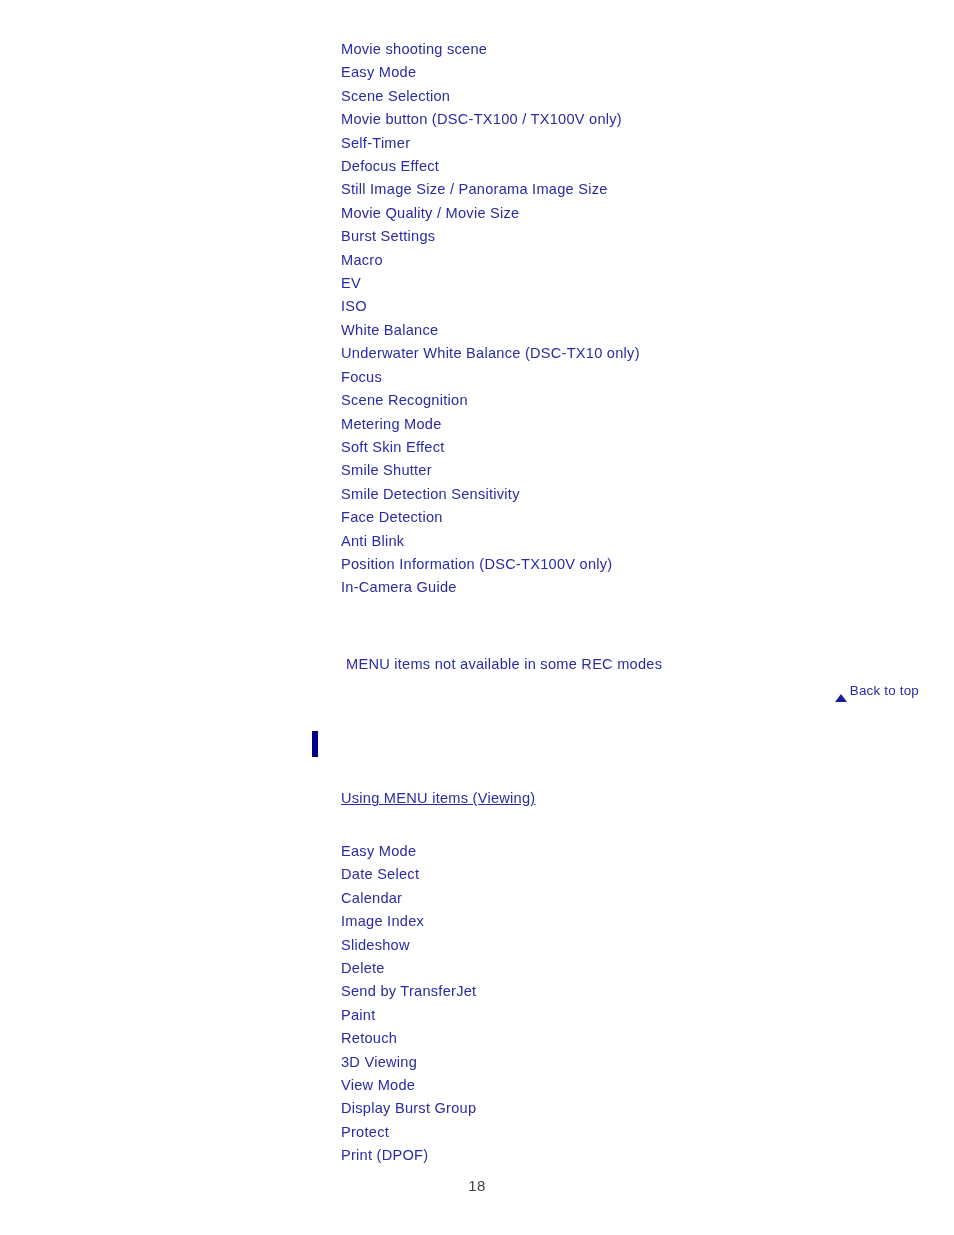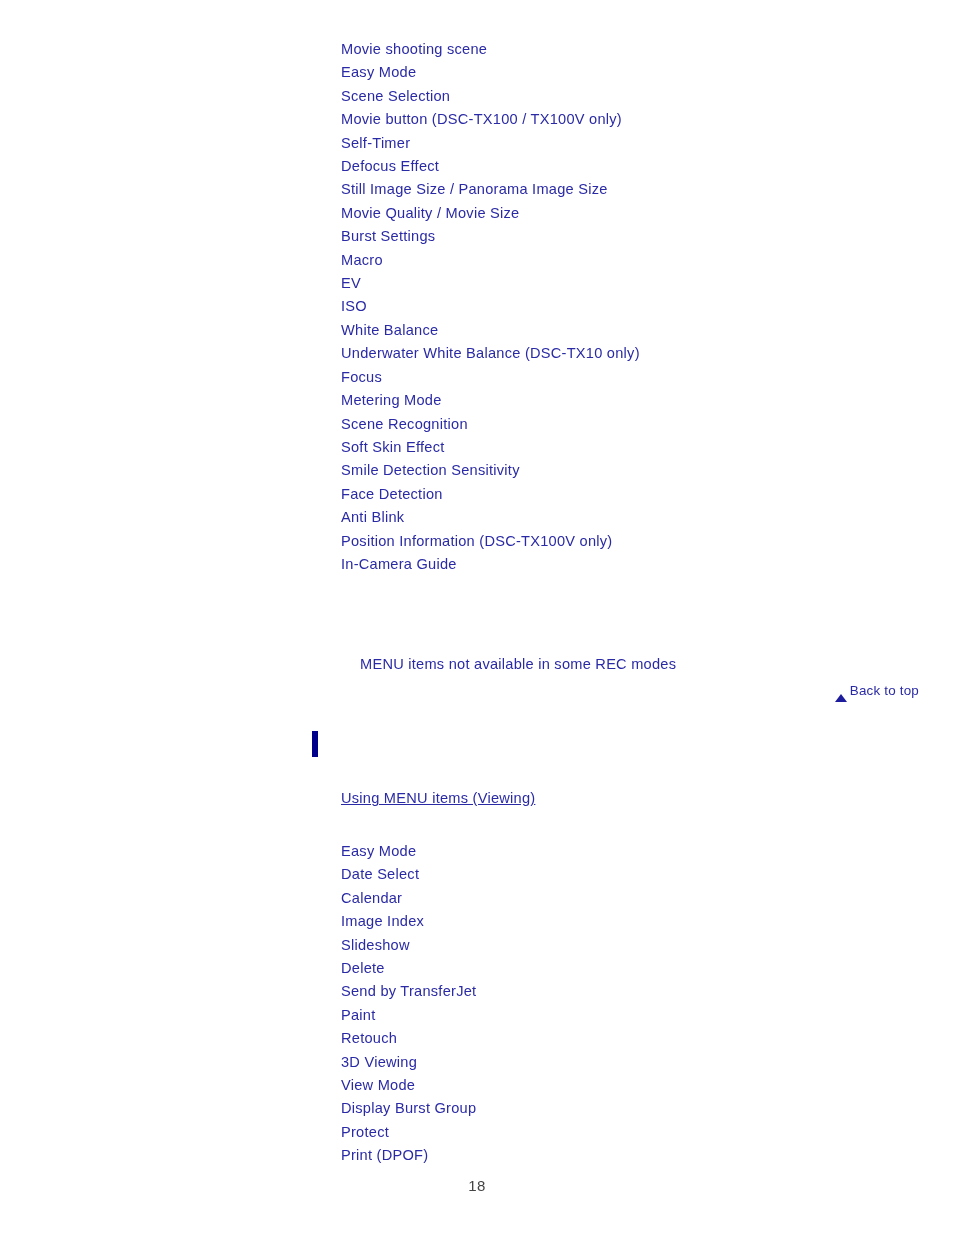--- a/index.html
+++ b/index.html
@@ -41,21 +41,21 @@
   .standalone-link {
     position: absolute;
     font-size: 14.6px;
     line-height: 23.4px;
     color: #2a2aa6;
     white-space: nowrap;
     letter-spacing: 0.25px;
     cursor: pointer;
   }
   #menu-unavailable-link {
-    left: 360px;
+    left: 346px;
     top: 653px;
   }
   #using-menu-viewing-link {
     left: 341px;
     top: 787px;
     text-decoration: underline;
   }
 
   #back-to-top {
     position: absolute;
@@ -116,23 +116,24 @@
       <li class="link-item">Defocus Effect</li>
       <li class="link-item">Still Image Size / Panorama Image Size</li>
       <li class="link-item">Movie Quality / Movie Size</li>
       <li class="link-item">Burst Settings</li>
       <li class="link-item">Macro</li>
       <li class="link-item">EV</li>
       <li class="link-item">ISO</li>
       <li class="link-item">White Balance</li>
       <li class="link-item">Underwater White Balance (DSC-TX10 only)</li>
       <li class="link-item">Focus</li>
+      <li class="link-item">Scene Recognition</li>
       <li class="link-item">Metering Mode</li>
-      <li class="link-item">Scene Recognition</li>
       <li class="link-item">Soft Skin Effect</li>
+      <li class="link-item">Smile Shutter</li>
       <li class="link-item">Smile Detection Sensitivity</li>
       <li class="link-item">Face Detection</li>
       <li class="link-item">Anti Blink</li>
       <li class="link-item">Position Information (DSC-TX100V only)</li>
       <li class="link-item">In-Camera Guide</li>
     </ul>
 
   <a class="standalone-link" id="menu-unavailable-link">MENU items not available in some REC modes</a>
 
   <div id="back-to-top">

